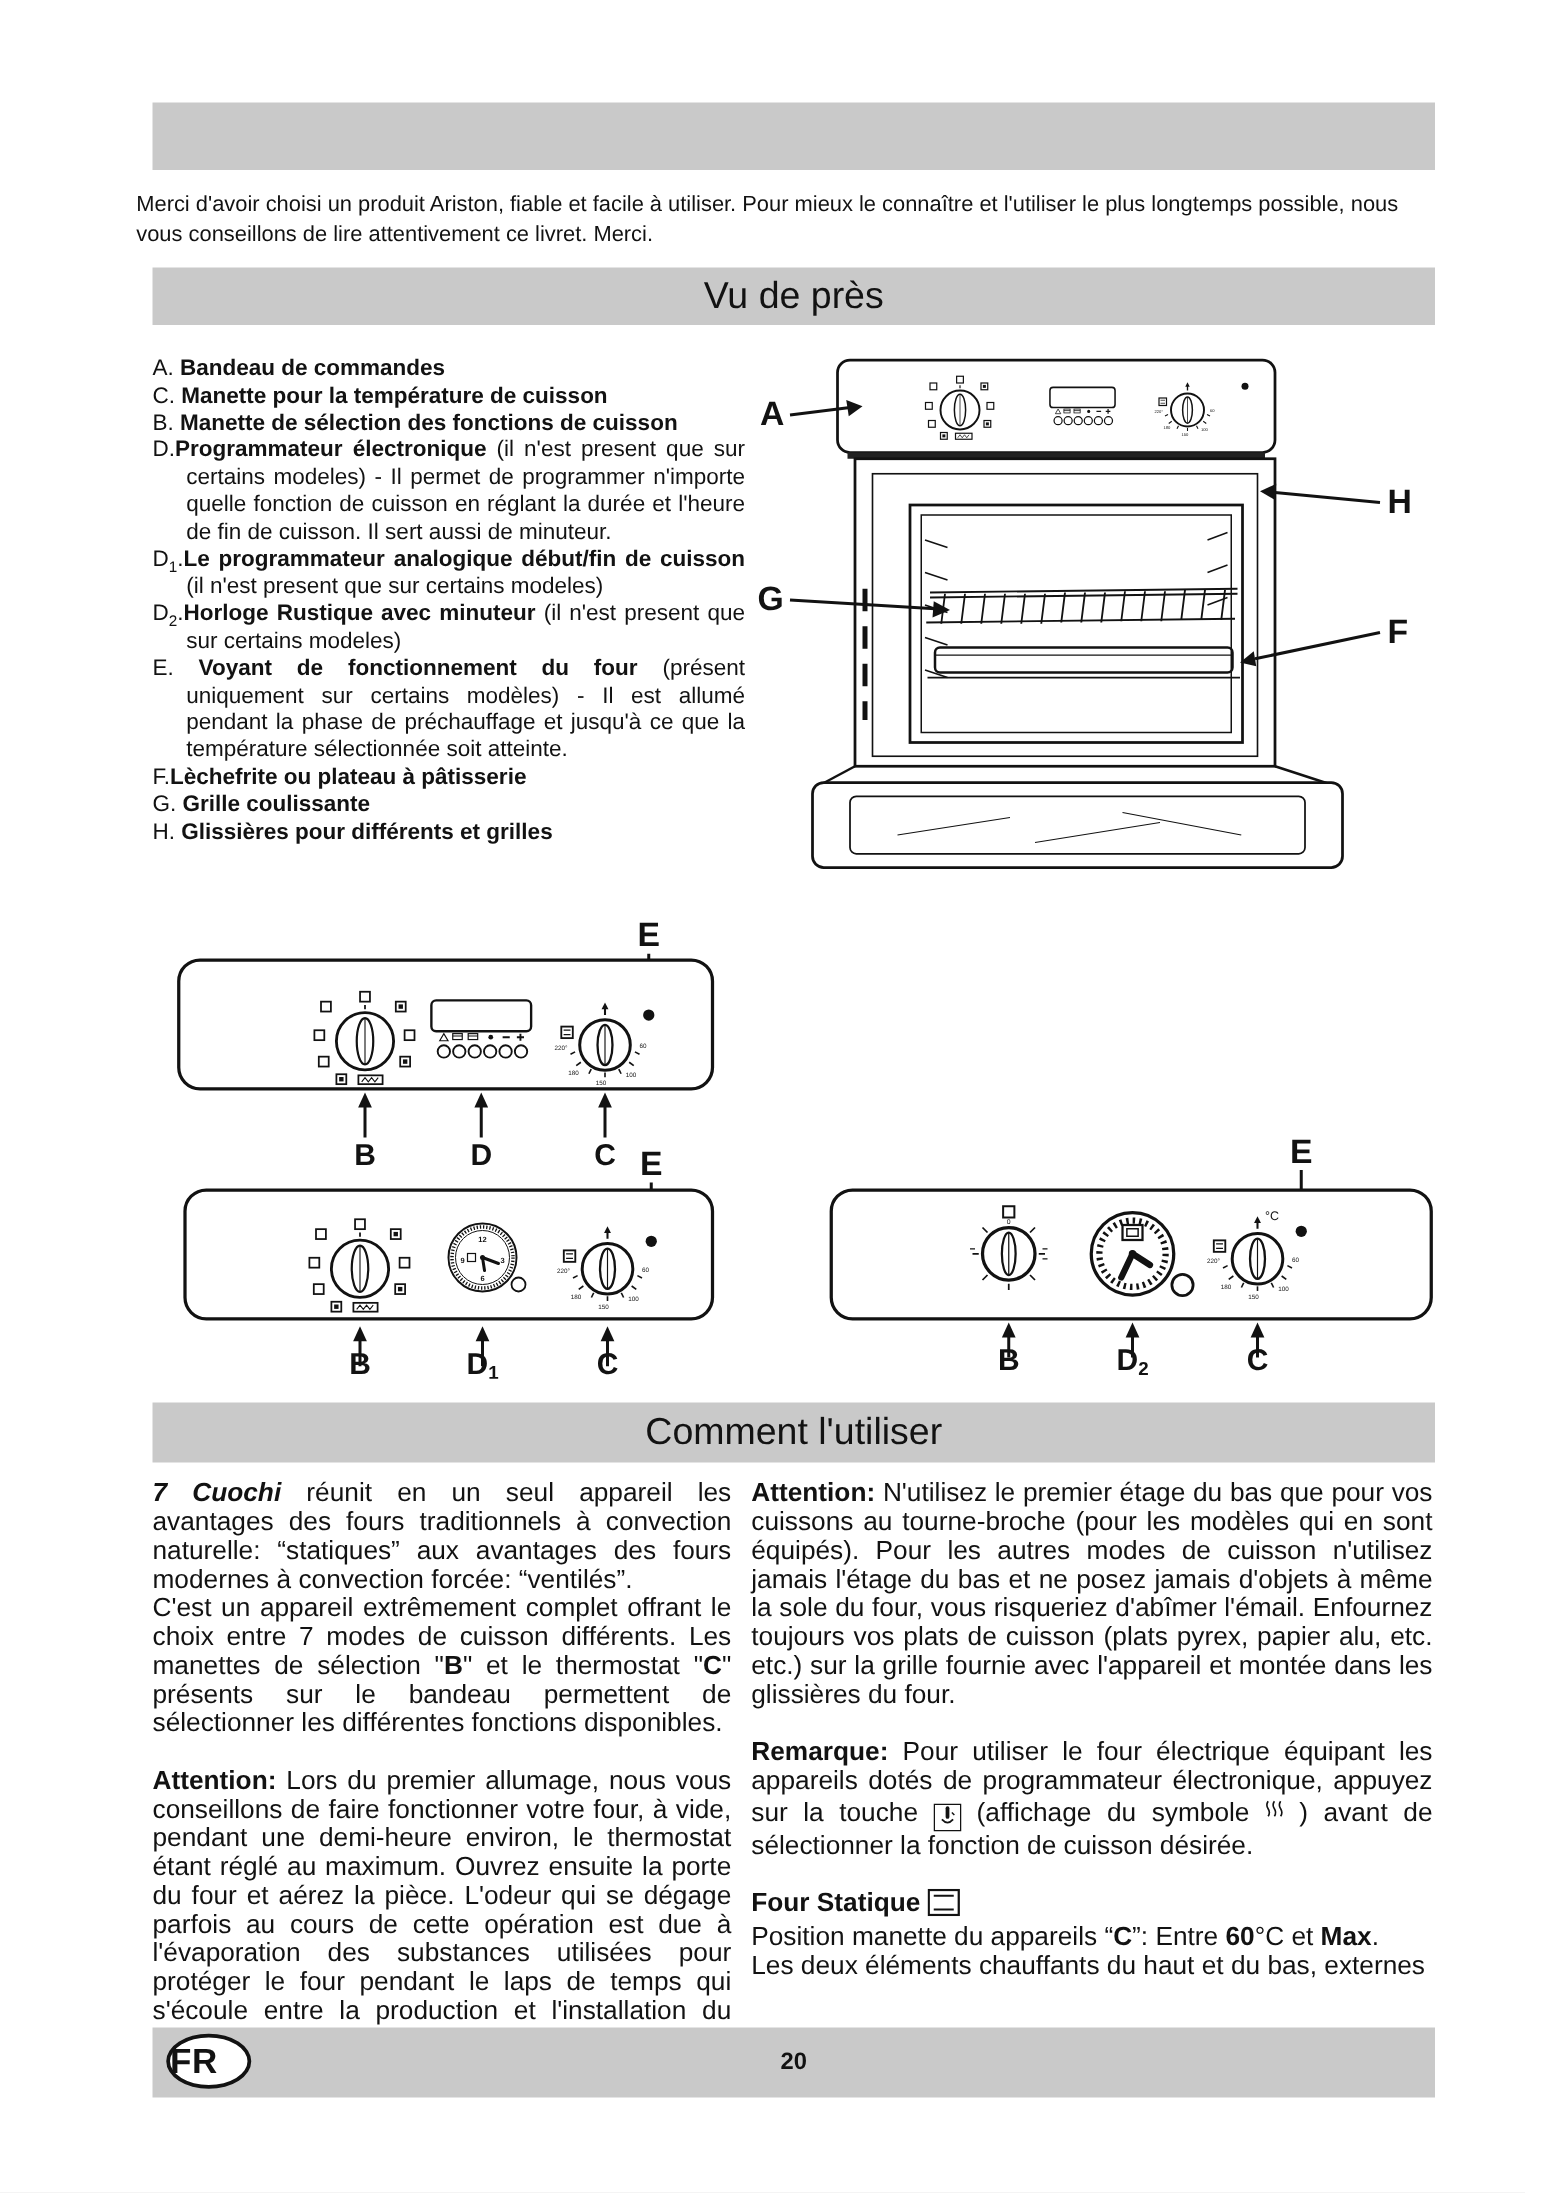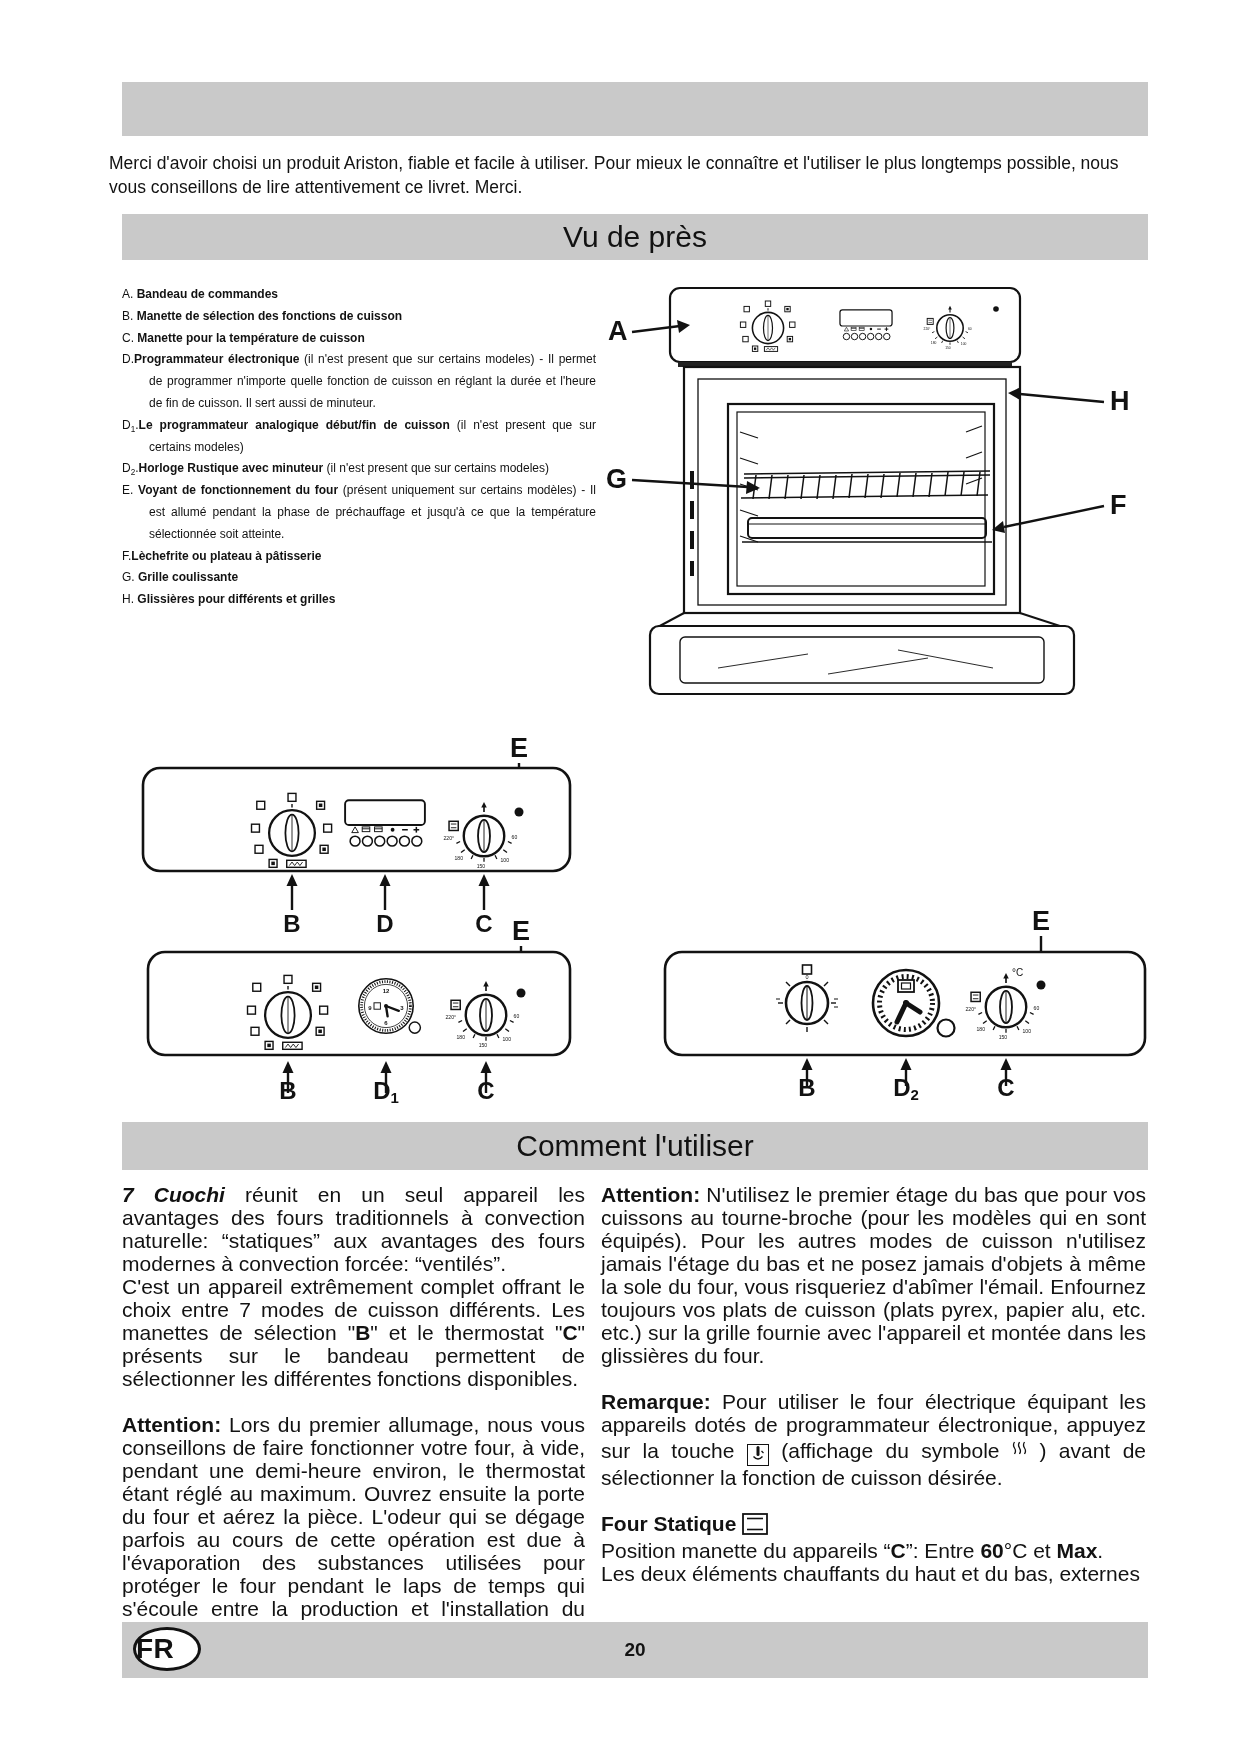--- a/index.html
+++ b/index.html
@@ -7,21 +7,21 @@
   .page{position:relative;width:1241px;height:1754px;margin:0 auto;background:#ffffff;
         color:#121212;font-family:"Liberation Sans","DejaVu Sans",sans-serif;overflow:hidden}
   .bar{position:absolute;left:122px;width:1026px;background:#c9c9c9}
   .bar--top{top:82px;height:54px}
   .bar--vu{top:214px;height:46px}
   .bar--use{top:1122px;height:48px}
   .bar--foot{top:1622px;height:56px}
   .bartitle{width:100%;text-align:center;font-weight:normal;font-size:30px;line-height:46px;margin:0}
   .bar--use .bartitle{line-height:48px}
   .intro{position:absolute;left:104px;top:146px;width:1014px;font-size:17.5px;line-height:24px;margin:5px}
-  .parts{position:absolute;left:122px;top:284px;width:474px;font-size:12px;line-height:21.8px}
+  .parts{position:absolute;left:122px;top:284px;width:474px;font-size:18px;line-height:21.8px}
   .part{padding-left:27px;text-indent:-27px;text-align:justify}
   sub{font-size:68%;line-height:0}
   .col{position:absolute;top:1183px;font-size:21px;line-height:23px;text-align:justify}
   .col--left{left:122px;width:463px}
   .col--right{left:601px;width:545px}
   .col p{margin:0}
   .gap{height:23px}
   .lead-italic{font-style:italic}
   .pagenum{display:block;text-align:center;font-weight:bold;font-size:19px;line-height:56px}
   .frbadge{position:absolute;left:133px;top:1627px;width:68px;height:44px;border:3.5px solid #121212;
@@ -153,22 +153,22 @@
   <div class="bar bar--top"></div>
 
   <p class="intro">Merci d'avoir choisi un produit Ariston, fiable et facile à utiliser. Pour mieux le connaître et l'utiliser le plus longtemps possible, nous vous conseillons de lire attentivement ce livret. Merci.</p>
 
   <div class="bar bar--vu">
     <h2 class="bartitle">Vu de près</h2>
   </div>
 
   <div class="parts">
     <div class="part"><span>A. </span><sub></sub><span></span><b>Bandeau de commandes</b><span></span></div>
+    <div class="part"><span>C. </span><sub></sub><span></span><b>Manette pour la température de cuisson</b><span></span></div>
     <div class="part"><span>B. </span><sub></sub><span></span><b>Manette de sélection des fonctions de cuisson</b><span></span></div>
-    <div class="part"><span>C. </span><sub></sub><span></span><b>Manette pour la température de cuisson</b><span></span></div>
     <div class="part"><span>D.</span><sub></sub><span></span><b>Programmateur électronique</b><span> (il n'est present que sur certains modeles) - Il permet de programmer n'importe quelle fonction de cuisson en réglant la durée et l'heure de fin de cuisson. Il sert aussi de minuteur.</span></div>
     <div class="part"><span>D</span><sub>1</sub><span>.</span><b>Le programmateur analogique début/fin de cuisson</b><span> (il n'est present que sur certains modeles)</span></div>
     <div class="part"><span>D</span><sub>2</sub><span>.</span><b>Horloge Rustique avec minuteur</b><span> (il n'est present que sur certains modeles)</span></div>
     <div class="part"><span>E. </span><sub></sub><span></span><b>Voyant de fonctionnement du four</b><span> (présent uniquement sur certains modèles) - Il est allumé pendant la phase de préchauffage et jusqu'à ce que la température sélectionnée soit atteinte.</span></div>
     <div class="part"><span>F.</span><sub></sub><span></span><b>Lèchefrite ou plateau à pâtisserie</b><span></span></div>
     <div class="part"><span>G. </span><sub></sub><span></span><b>Grille coulissante</b><span></span></div>
     <div class="part"><span>H. </span><sub></sub><span></span><b>Glissières pour différents et grilles</b><span></span></div>
   </div>
 
   <svg class="fig fig--oven" width="545" height="428" viewBox="0 0 545 428">

